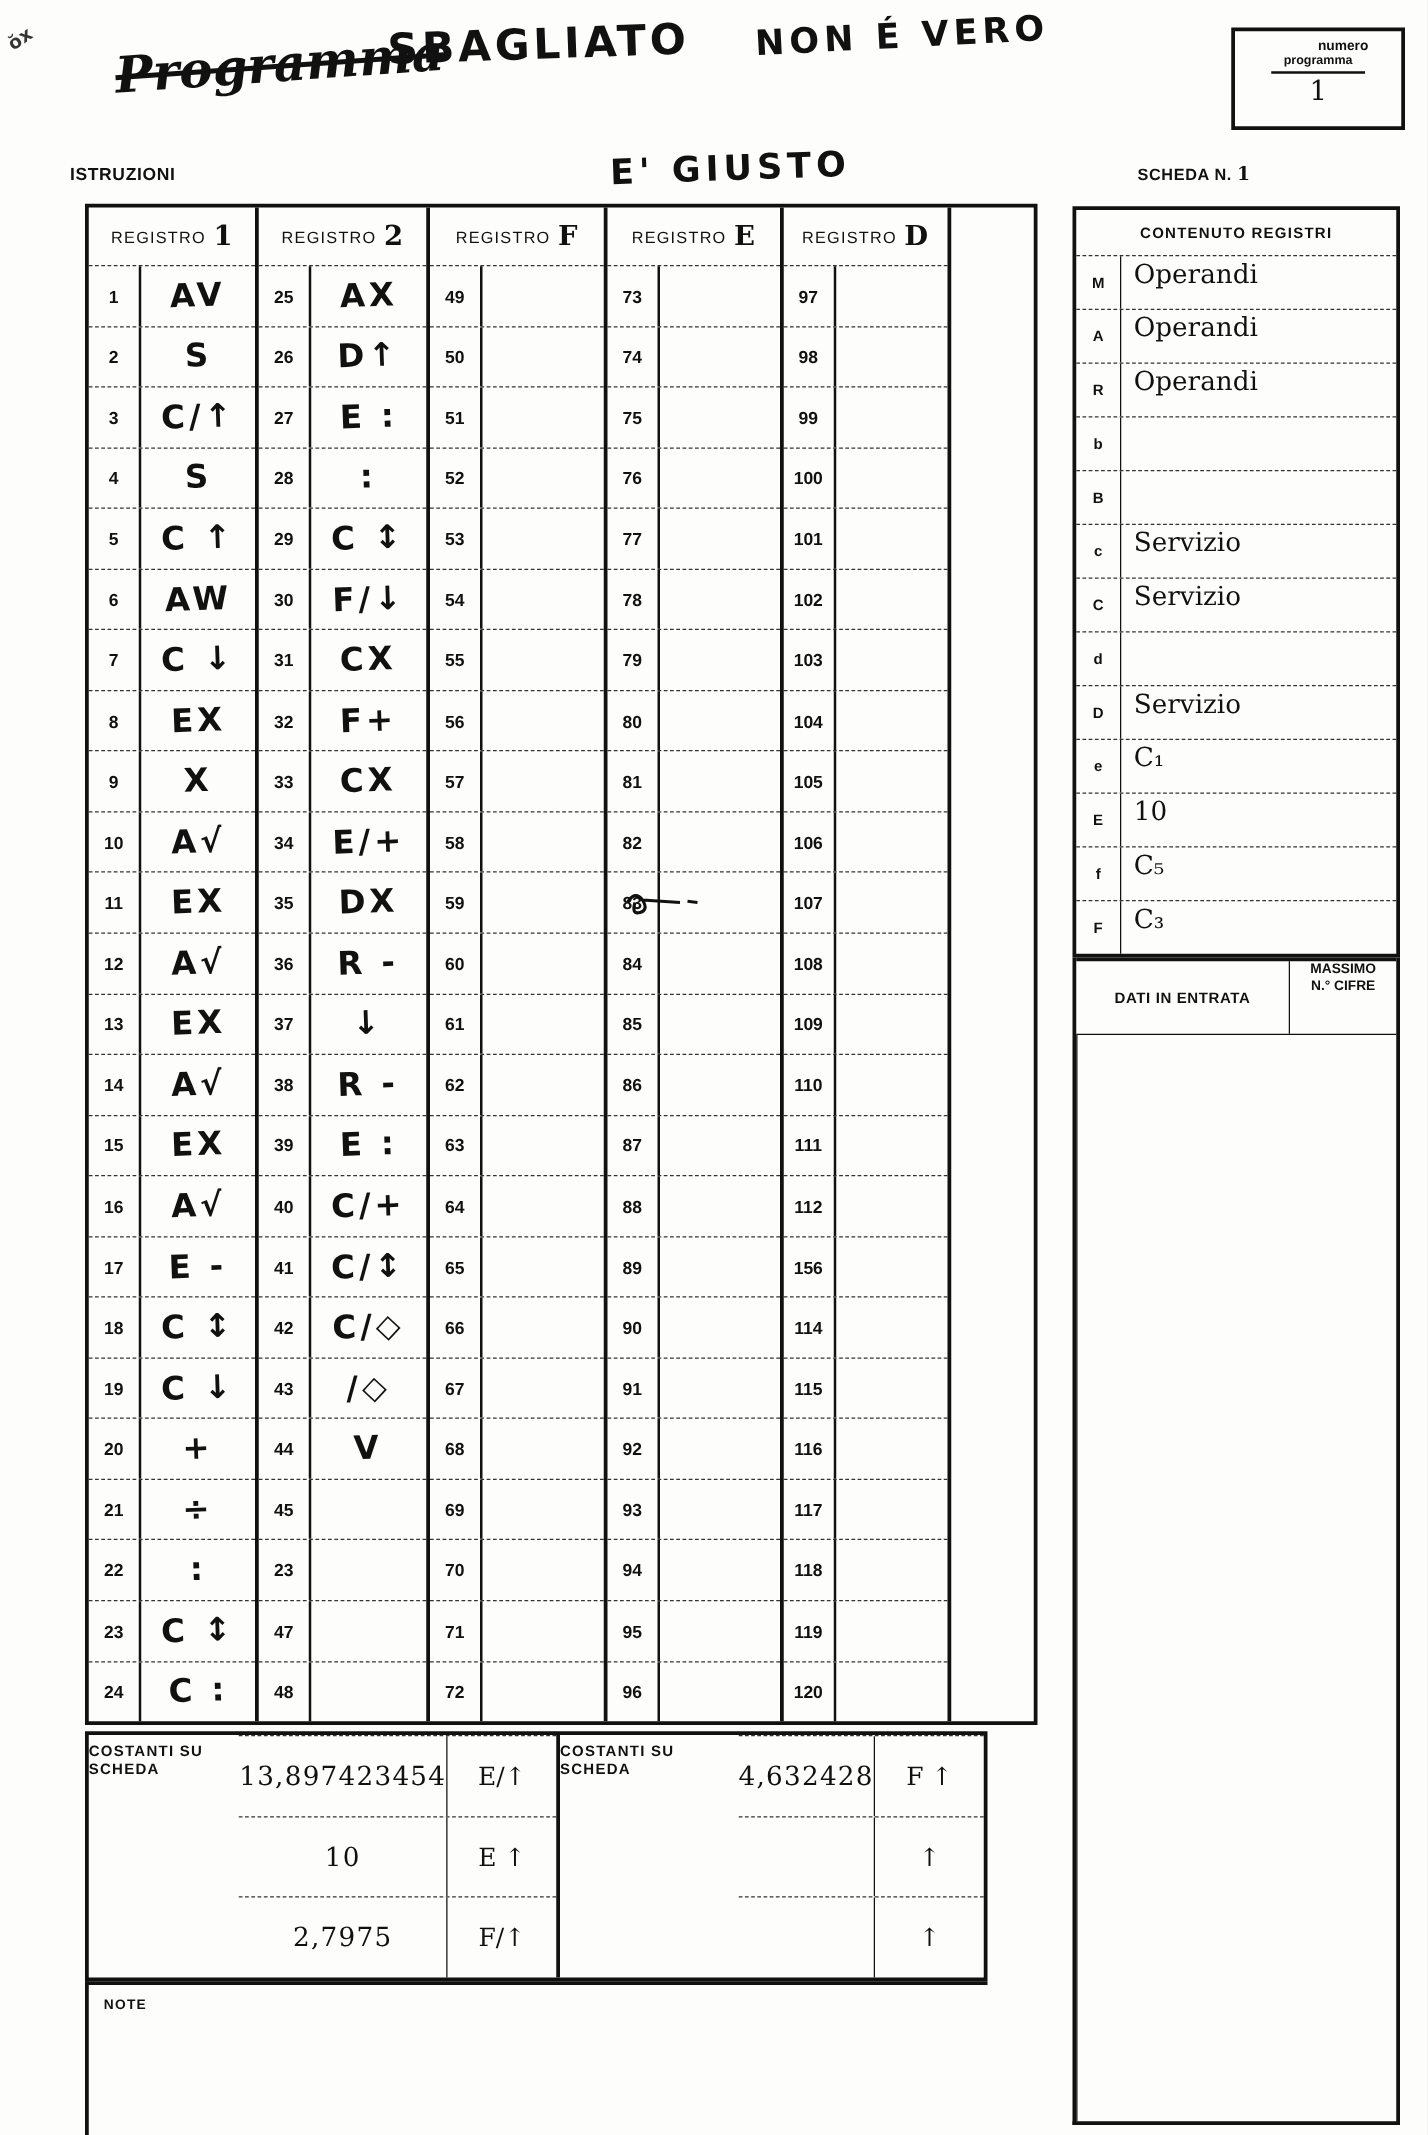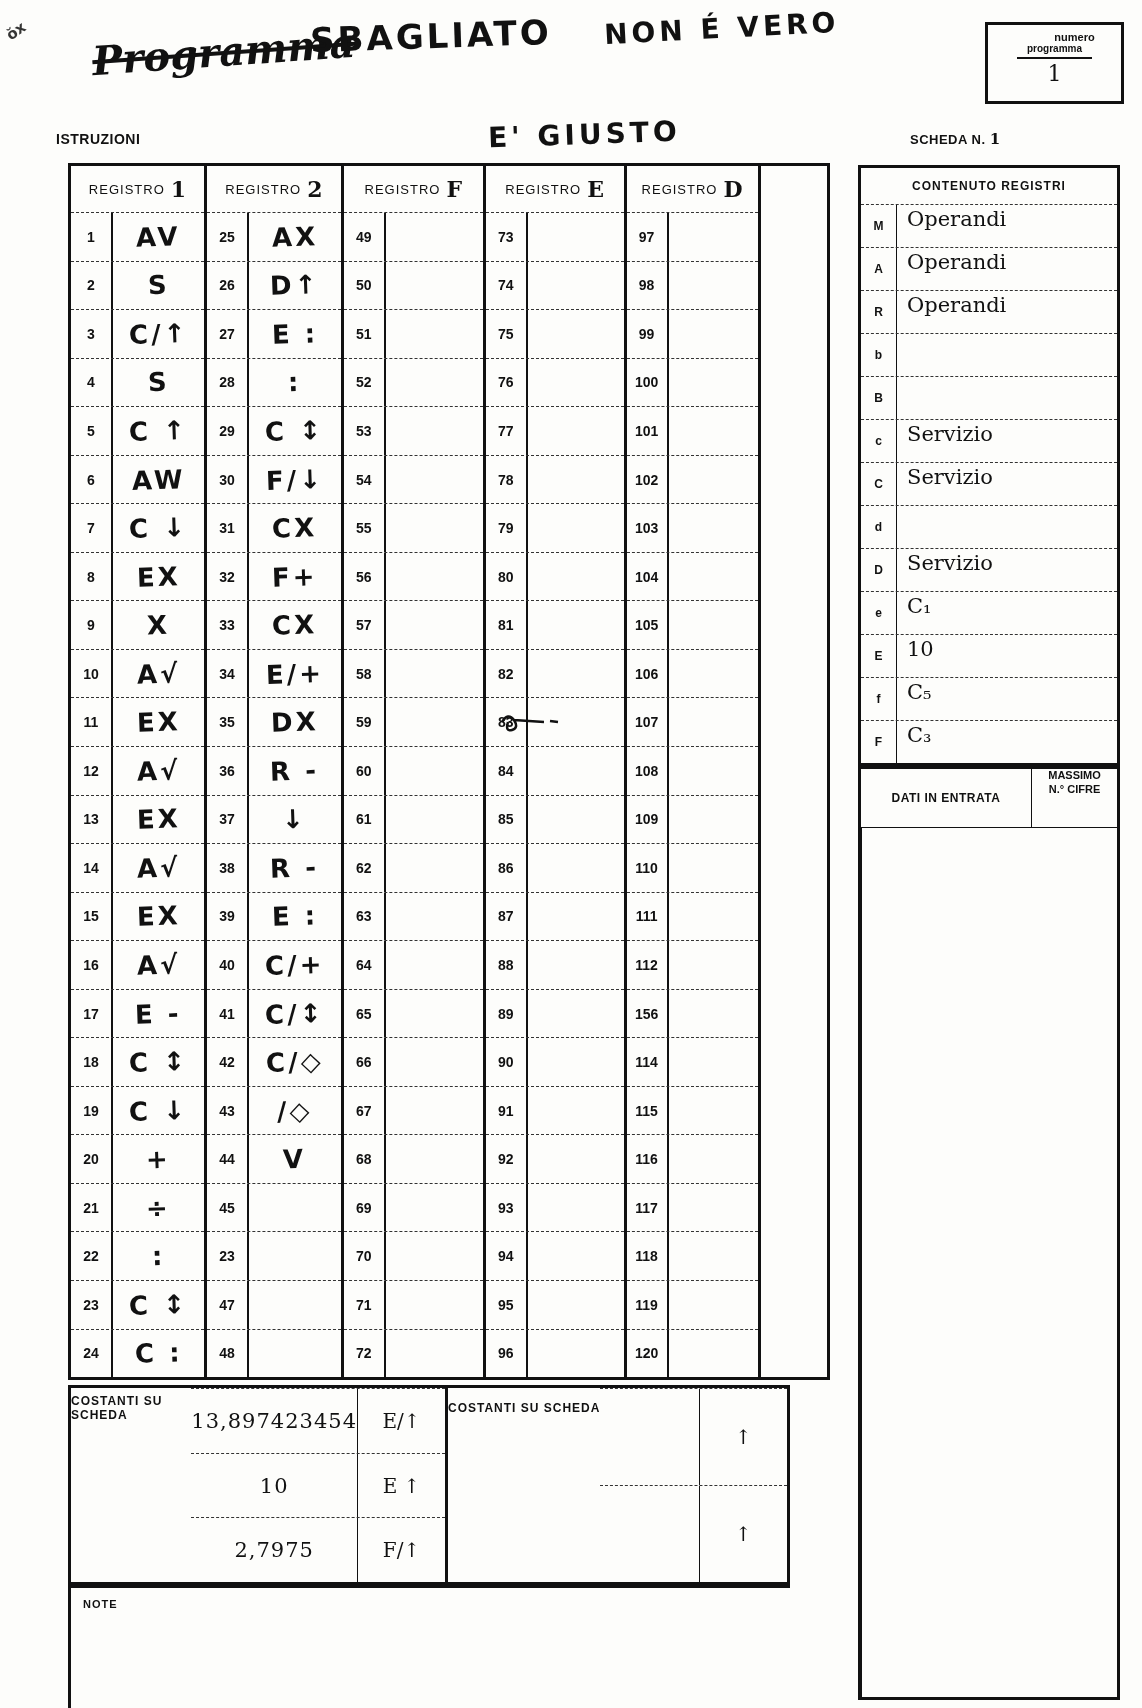--- a/index.html
+++ b/index.html
@@ -969,27 +969,31 @@
           <div class="cost-row">
             <div class="cv typed">2,7975</div>
             <div class="cd typed">F/↑</div>
           </div>
         </div>
     </div>
     <div class="cost-half rhs">
       <div class="cost-title">COSTANTI SU SCHEDA</div>
       <div class="cost-rows" id="cost-right">
           <div class="cost-row">
-            <div class="cv typed"></div>
-            <div class="cd typed">↑</div>
+            <div class="cv typed">4,632428</div>
+            <div class="cd typed">F ↑</div>
           </div>
           <div class="cost-row">
             <div class="cv typed"></div>
             <div class="cd typed">↑</div>
           </div>
+          <div class="cost-row">
+            <div class="cv typed"></div>
+            <div class="cd typed">↑</div>
+          </div>
         </div>
     </div>
   </div>
 
   <div class="abs notebox">
     <div class="lbl">NOTE</div>
   </div>
 
 </div>
 

